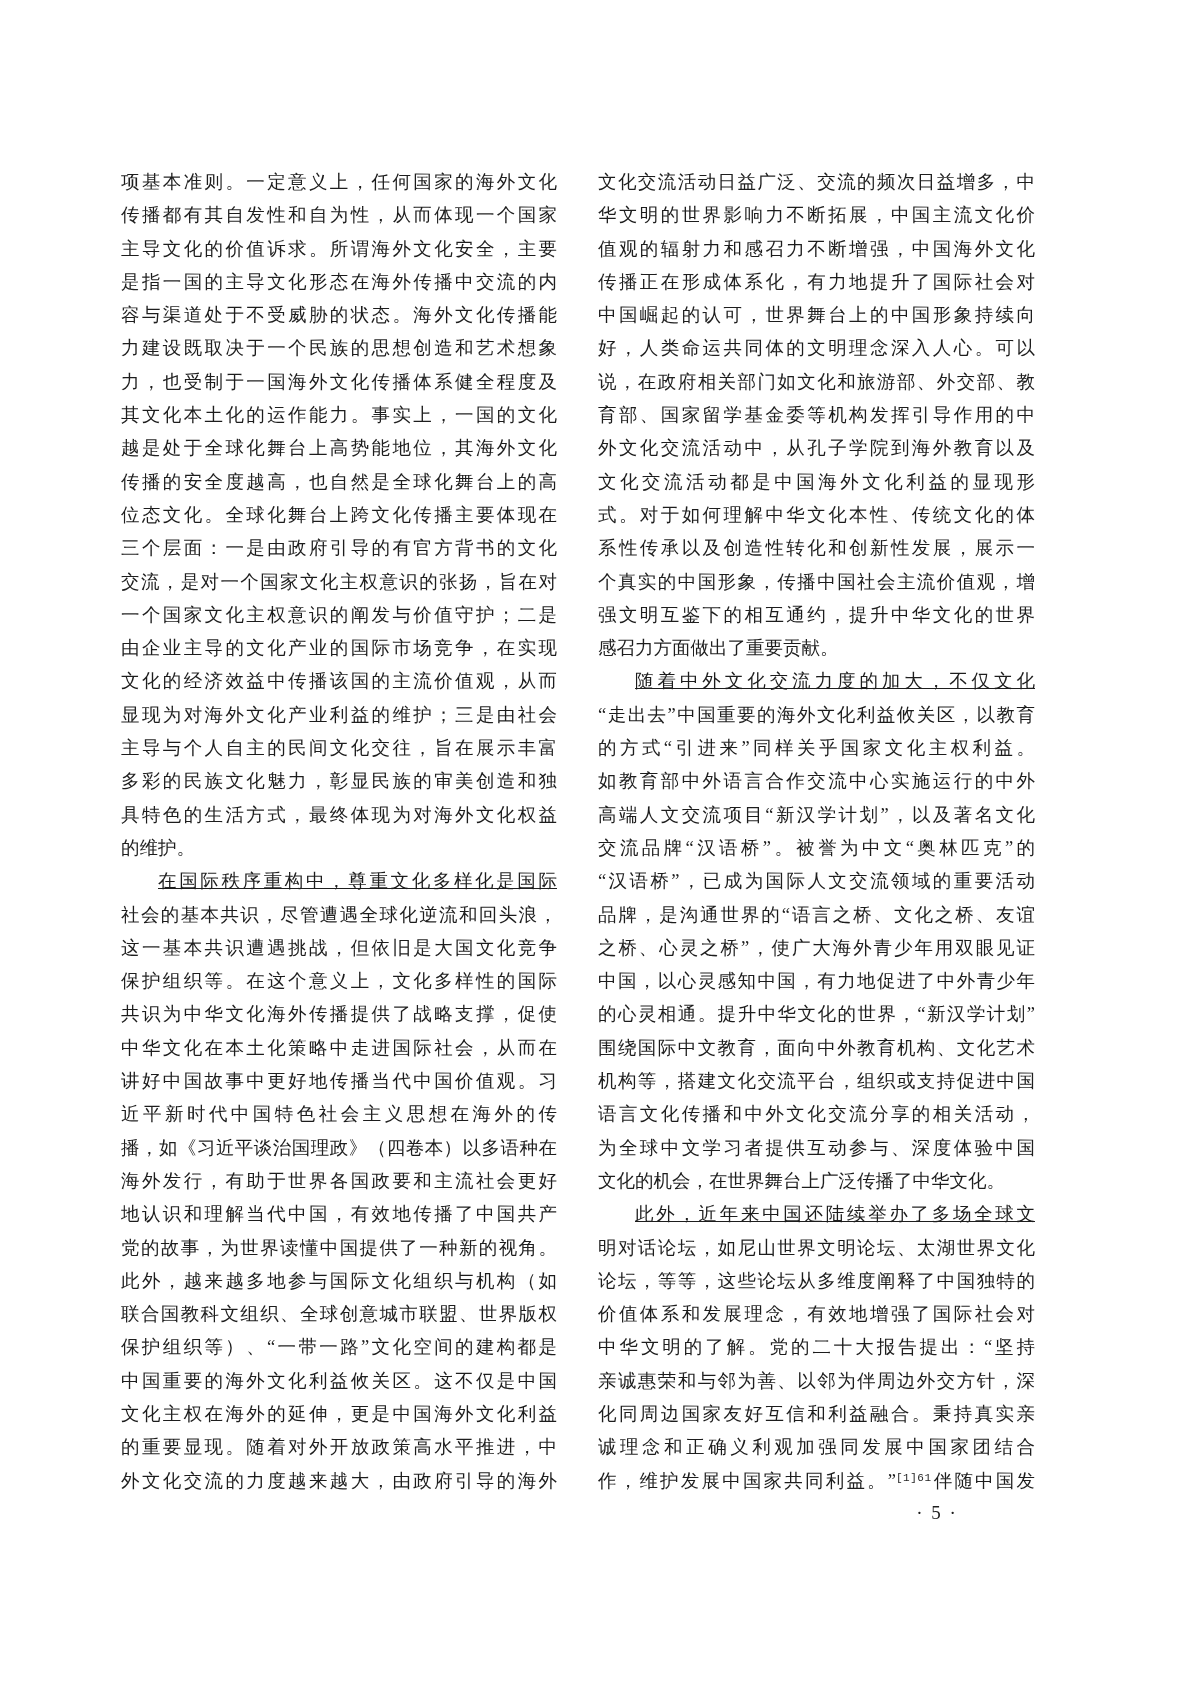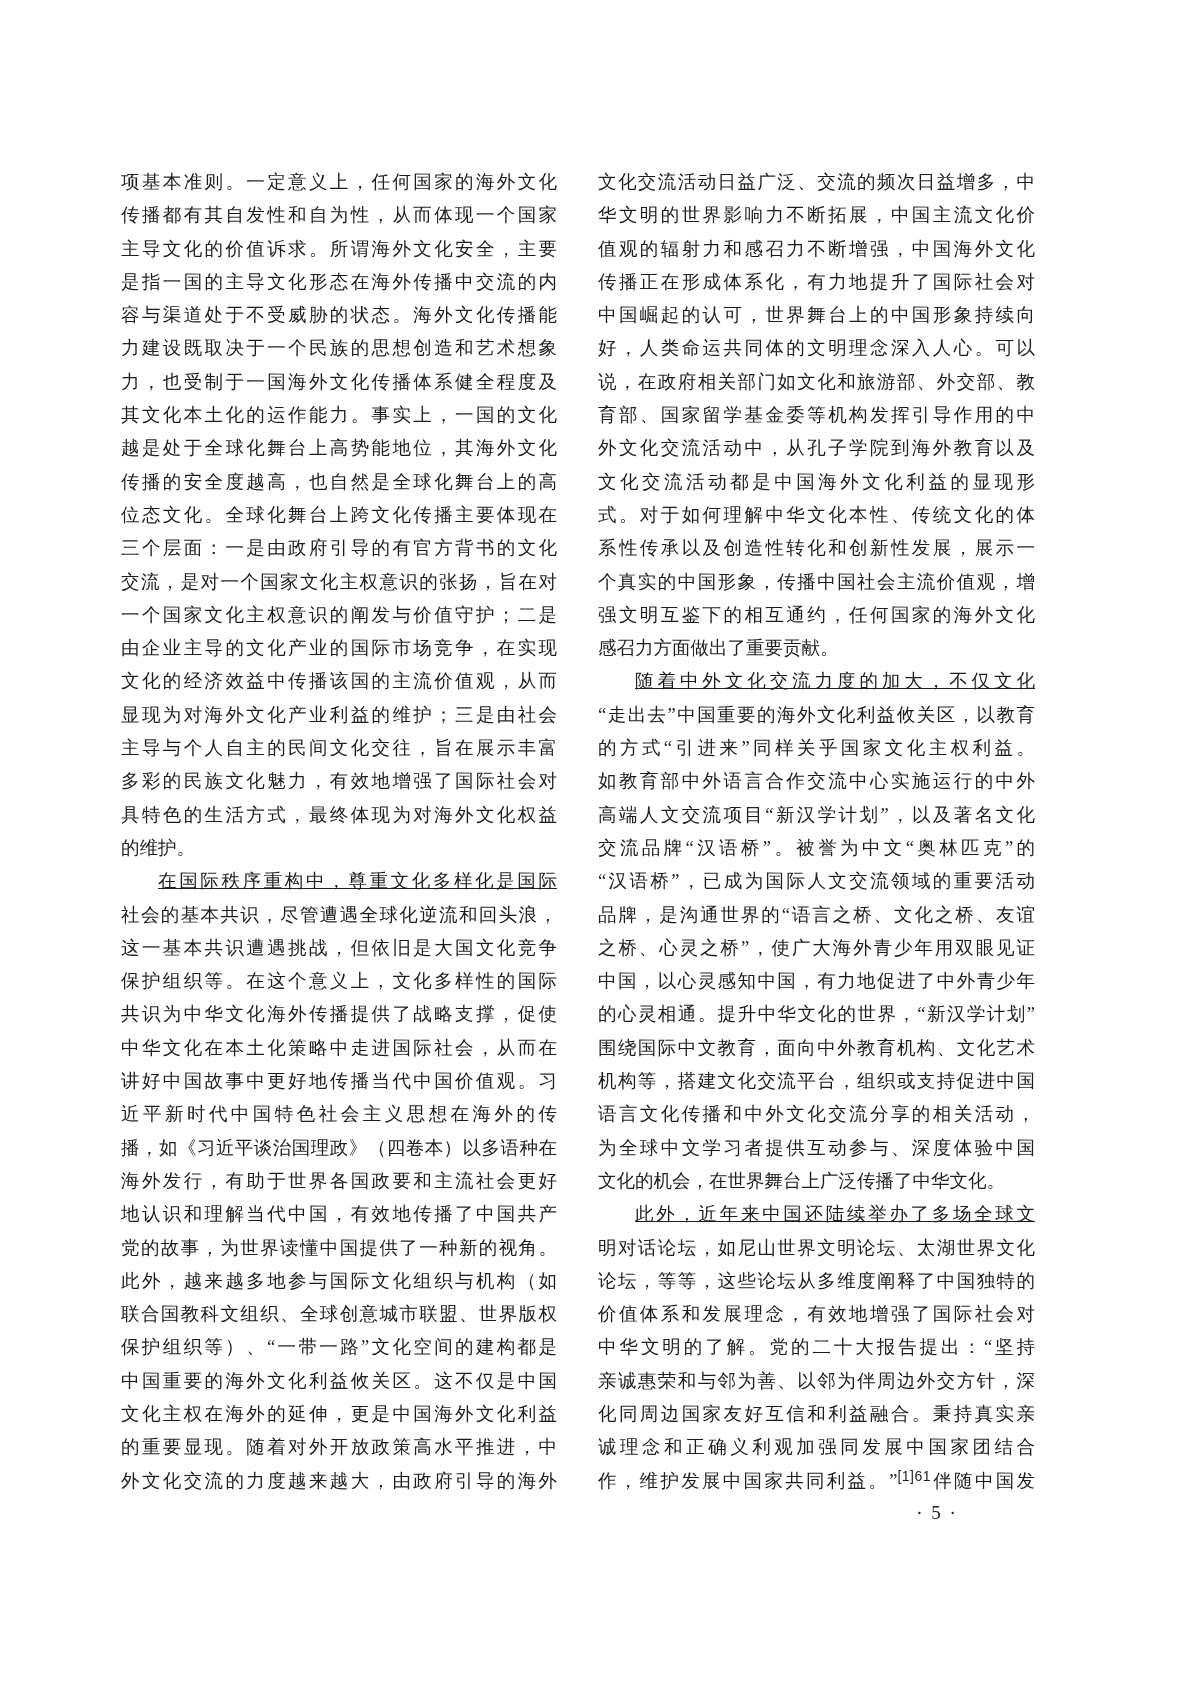--- a/index.html
+++ b/index.html
@@ -20,25 +20,25 @@
     line-height:33.3px;
     font-size:18.5px;
     text-align:justify;
     text-align-last:justify;
     overflow:hidden;
     white-space:normal;
   }
   .line.end    { text-align-last:left; }
   .line.indent { text-indent:2em;text-decoration:underline; }
   .line sup {
-    font-size:14px;
+    font-size:11px;
     line-height:0;
     vertical-align:6px;
     letter-spacing:0.5px;
-    font-family:Liberation Sans, sans-serif;
+    font-family:Liberation Mono, monospace;
   }
   .page-number {
     position:absolute;
     left:872px; top:1502px; width:130px;
     text-align:center;
     font-size:19px;
     letter-spacing:2px;
   }
 </style>
 </head>
@@ -57,21 +57,21 @@
       <div class="line">越是处于全球化舞台上高势能地位，其海外文化</div>
       <div class="line">传播的安全度越高，也自然是全球化舞台上的高</div>
       <div class="line">位态文化。全球化舞台上跨文化传播主要体现在</div>
       <div class="line">三个层面：一是由政府引导的有官方背书的文化</div>
       <div class="line">交流，是对一个国家文化主权意识的张扬，旨在对</div>
       <div class="line">一个国家文化主权意识的阐发与价值守护；二是</div>
       <div class="line">由企业主导的文化产业的国际市场竞争，在实现</div>
       <div class="line">文化的经济效益中传播该国的主流价值观，从而</div>
       <div class="line">显现为对海外文化产业利益的维护；三是由社会</div>
       <div class="line">主导与个人自主的民间文化交往，旨在展示丰富</div>
-      <div class="line">多彩的民族文化魅力，有效地增强了国际社会对</div>
+      <div class="line">多彩的民族文化魅力，彰显民族的审美创造和独</div>
       <div class="line">具特色的生活方式，最终体现为对海外文化权益</div>
       <div class="line end">的维护。</div>
       <div class="line indent">在国际秩序重构中，尊重文化多样化是国际</div>
       <div class="line">社会的基本共识，尽管遭遇全球化逆流和回头浪，</div>
       <div class="line">这一基本共识遭遇挑战，但依旧是大国文化竞争</div>
       <div class="line">保护组织等。在这个意义上，文化多样性的国际</div>
       <div class="line">共识为中华文化海外传播提供了战略支撑，促使</div>
       <div class="line">中华文化在本土化策略中走进国际社会，从而在</div>
       <div class="line">讲好中国故事中更好地传播当代中国价值观。习</div>
       <div class="line">近平新时代中国特色社会主义思想在海外的传</div>
@@ -94,21 +94,21 @@
       <div class="line">传播正在形成体系化，有力地提升了国际社会对</div>
       <div class="line">中国崛起的认可，世界舞台上的中国形象持续向</div>
       <div class="line">好，人类命运共同体的文明理念深入人心。可以</div>
       <div class="line">说，在政府相关部门如文化和旅游部、外交部、教</div>
       <div class="line">育部、国家留学基金委等机构发挥引导作用的中</div>
       <div class="line">外文化交流活动中，从孔子学院到海外教育以及</div>
       <div class="line">文化交流活动都是中国海外文化利益的显现形</div>
       <div class="line">式。对于如何理解中华文化本性、传统文化的体</div>
       <div class="line">系性传承以及创造性转化和创新性发展，展示一</div>
       <div class="line">个真实的中国形象，传播中国社会主流价值观，增</div>
-      <div class="line">强文明互鉴下的相互通约，任何国家的海外文化</div>
+      <div class="line">强文明互鉴下的相互通约，提升中华文化的世界</div>
       <div class="line end">感召力方面做出了重要贡献。</div>
       <div class="line indent">随着中外文化交流力度的加大，不仅文化</div>
       <div class="line">“走出去”中国重要的海外文化利益攸关区，以教育</div>
       <div class="line">的方式“引进来”同样关乎国家文化主权利益。</div>
       <div class="line">如教育部中外语言合作交流中心实施运行的中外</div>
       <div class="line">高端人文交流项目“新汉学计划”，以及著名文化</div>
       <div class="line">交流品牌“汉语桥”。被誉为中文“奥林匹克”的</div>
       <div class="line">“汉语桥”，已成为国际人文交流领域的重要活动</div>
       <div class="line">品牌，是沟通世界的“语言之桥、文化之桥、友谊</div>
       <div class="line">之桥、心灵之桥”，使广大海外青少年用双眼见证</div>

